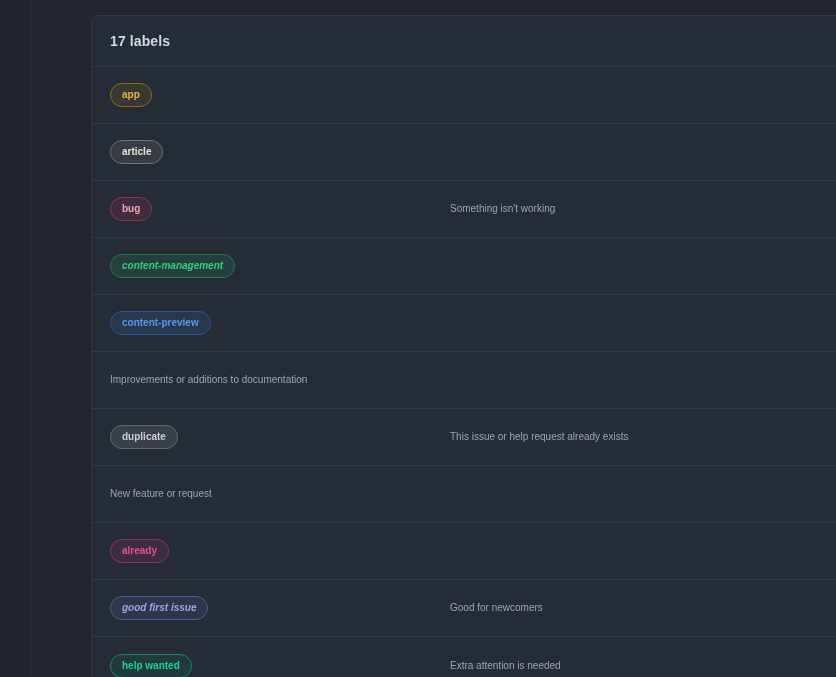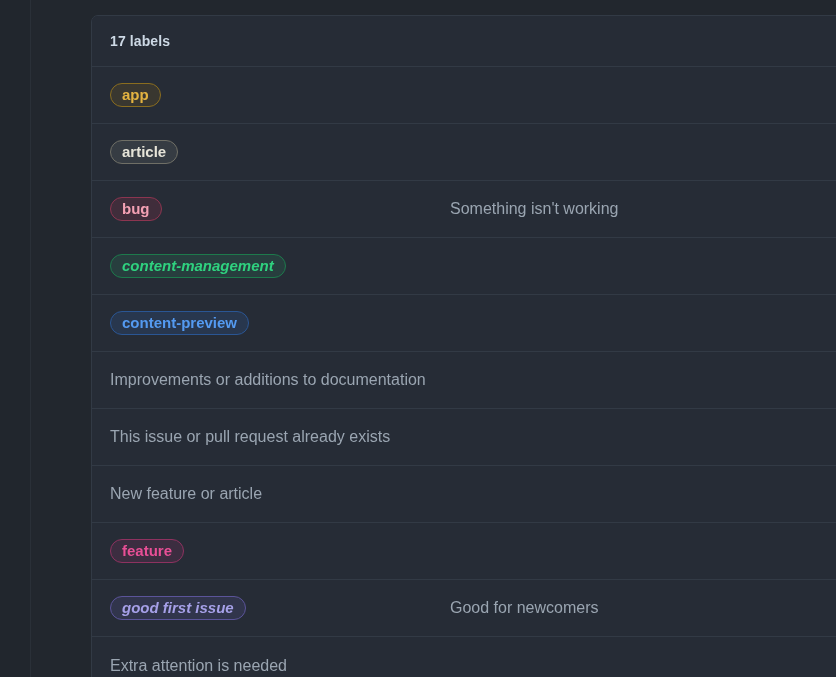--- a/index.html
+++ b/index.html
@@ -95,30 +95,30 @@
     flex: 1 1 auto;
     display: flex;
     align-items: center;
   }
 
   
   .chip {
     display: inline-block;
     padding: 3px 11px 4px;
     border-radius: 999px;
-    font-size: 15px;
+    font-size: 10px;
     font-weight: bold;
     line-height: 15px;
     white-space: nowrap;
     border: 1px solid;
     cursor: pointer;
   }
 
   .row-desc {
-    font-size: 16px;
+    font-size: 10px;
     color: #9aa5b1;
     line-height: 18px;
     white-space: nowrap;
   }
 </style>
 </head>
 <body>
 
 <div class="page">
 
@@ -172,46 +172,52 @@
             <div class="row-desc-cell">
               <span class="row-desc"></span>
             </div>
           </div>
           <div class="label-row">
             <div class="row-desc-cell">
               <span class="row-desc">Improvements or additions to documentation</span>
             </div>
           </div>
           <div class="label-row">
-            <div class="row-desc-cell">
-              <span class="row-desc">This issue or pull request already exists</span>
-            </div>
-          </div>
-          <div class="label-row">
-            <div class="row-desc-cell">
-              <span class="row-desc">New feature or article</span>
-            </div>
-          </div>
-          <div class="label-row">
-            <div class="row-label-cell">
-              <span class="chip" style="color: rgb(232, 79, 150); border-color: rgb(142, 50, 96); background-color: rgba(219, 61, 141, 0.12);">feature</span>
+            <div class="row-label-cell">
+              <span class="chip" style="color: rgb(201, 204, 209); border-color: rgb(99, 103, 109); background-color: rgba(207, 211, 217, 0.12);">duplicate</span>
+            </div>
+            <div class="row-desc-cell">
+              <span class="row-desc">This issue or help request already exists</span>
+            </div>
+          </div>
+          <div class="label-row">
+            <div class="row-desc-cell">
+              <span class="row-desc">New feature or request</span>
+            </div>
+          </div>
+          <div class="label-row">
+            <div class="row-label-cell">
+              <span class="chip" style="color: rgb(232, 79, 150); border-color: rgb(142, 50, 96); background-color: rgba(219, 61, 141, 0.12);">already</span>
             </div>
             <div class="row-desc-cell">
               <span class="row-desc"></span>
             </div>
           </div>
           <div class="label-row">
             <div class="row-label-cell">
               <span class="chip" style="color: rgb(166, 160, 232); border-color: rgb(91, 84, 154); background-color: rgba(124, 113, 221, 0.13); font-style: italic;">good first issue</span>
             </div>
             <div class="row-desc-cell">
               <span class="row-desc">Good for newcomers</span>
             </div>
           </div>
           <div class="label-row">
+            <div class="row-label-cell">
+              <span class="chip" style="color: rgb(25, 212, 149); border-color: rgb(20, 138, 99); background-color: rgba(0, 140, 100, 0.13);">help wanted</span>
+            </div>
             <div class="row-desc-cell">
               <span class="row-desc">Extra attention is needed</span>
             </div>
           </div>
         </div>
 
     </div>
 
   </div>
 

